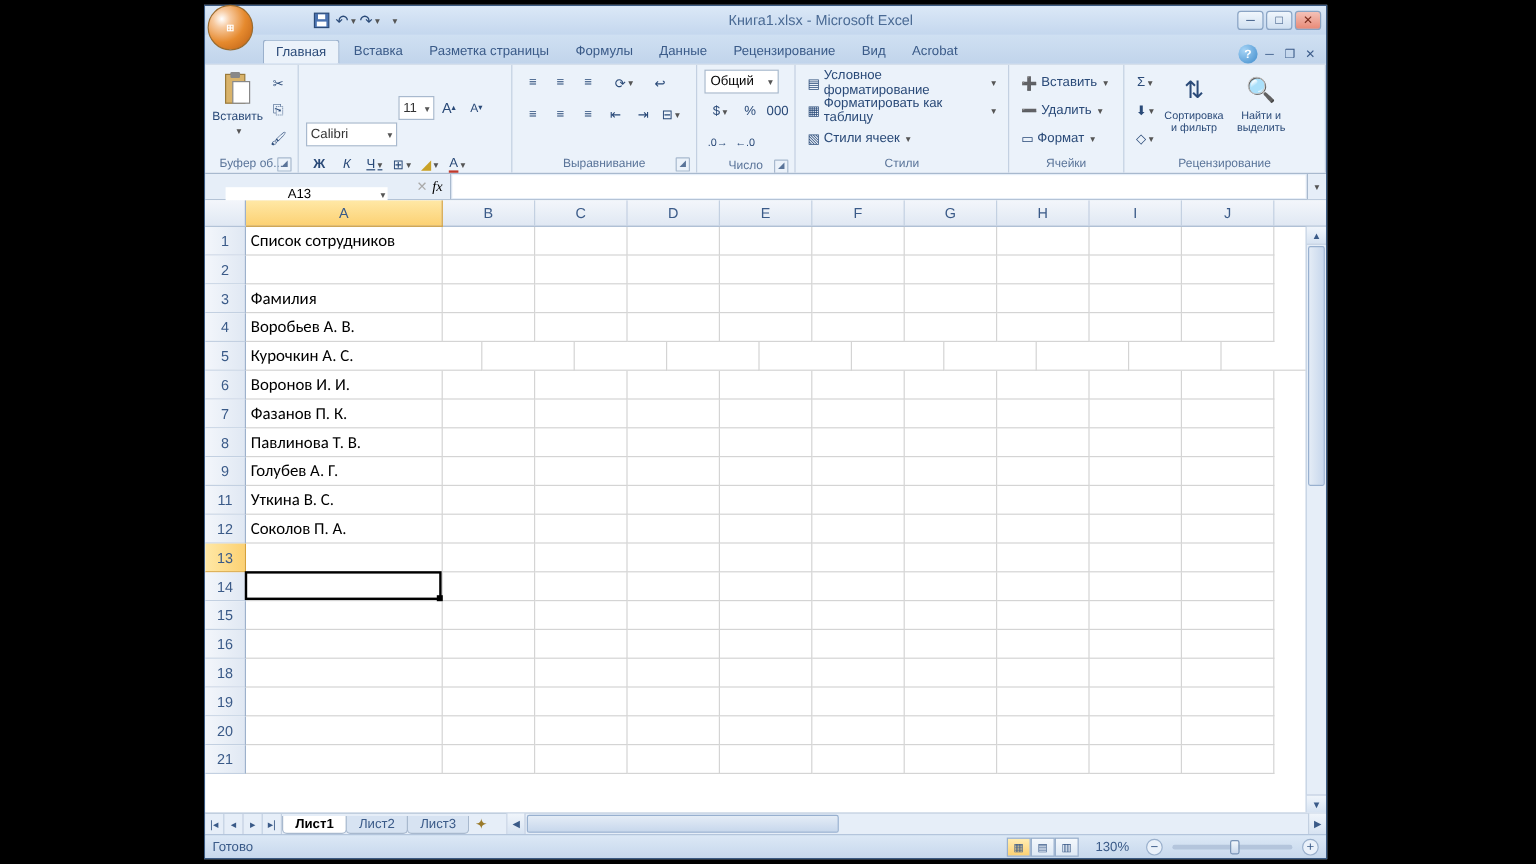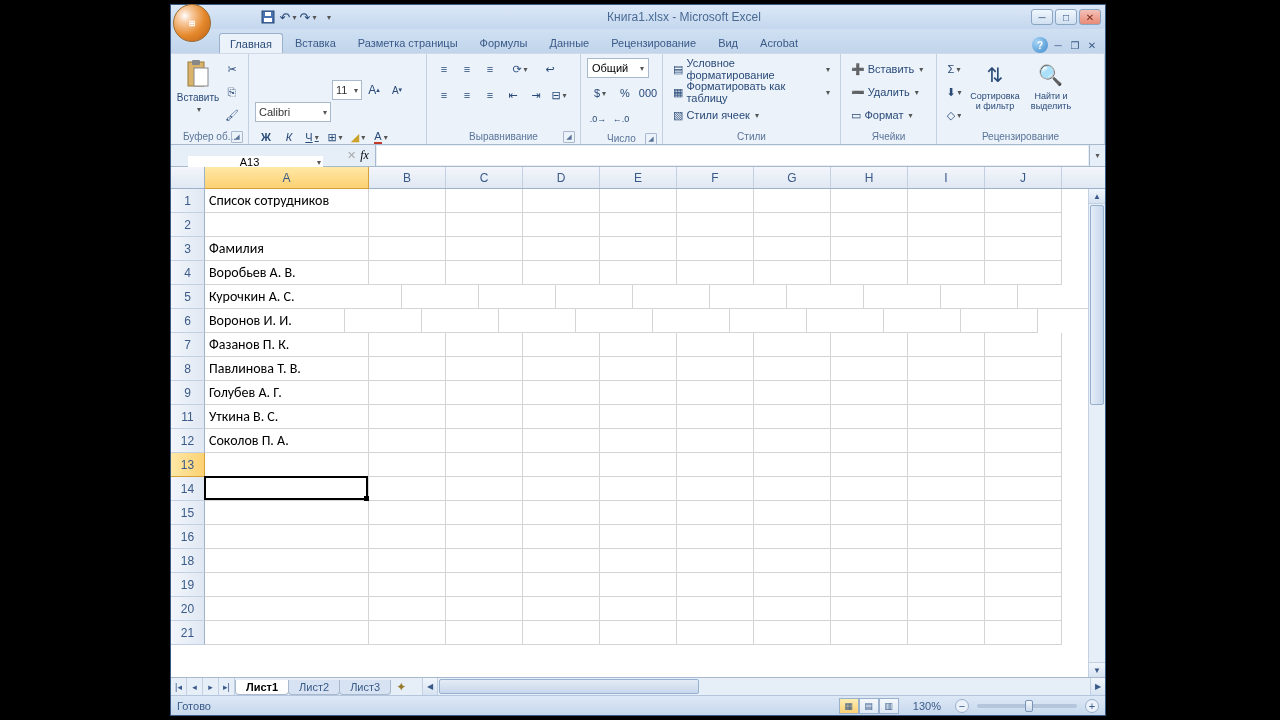--- a/index.html
+++ b/index.html
@@ -581,21 +581,21 @@
           <div class="cell" style="width: 77px;"></div>
           <div class="cell" style="width: 77px;"></div>
           <div class="cell" style="width: 77px;"></div>
           <div class="cell" style="width: 77px;"></div>
           <div class="cell" style="width: 77px;"></div>
           <div class="cell" style="width: 77px;"></div>
           <div class="cell" style="width: 77px;"></div>
         </div>
         <div class="row">
           <div class="row-h">6</div>
-          <div class="cell" style="width: 140px; text-align: right;">Воронов И. И.</div>
+          <div class="cell" style="width: 164px; text-align: right;">Воронов И. И.</div>
           <div class="cell" style="width: 77px;"></div>
           <div class="cell" style="width: 77px;"></div>
           <div class="cell" style="width: 77px;"></div>
           <div class="cell" style="width: 77px;"></div>
           <div class="cell" style="width: 77px;"></div>
           <div class="cell" style="width: 77px;"></div>
           <div class="cell" style="width: 77px;"></div>
           <div class="cell" style="width: 77px;"></div>
           <div class="cell" style="width: 77px;"></div>
         </div>

